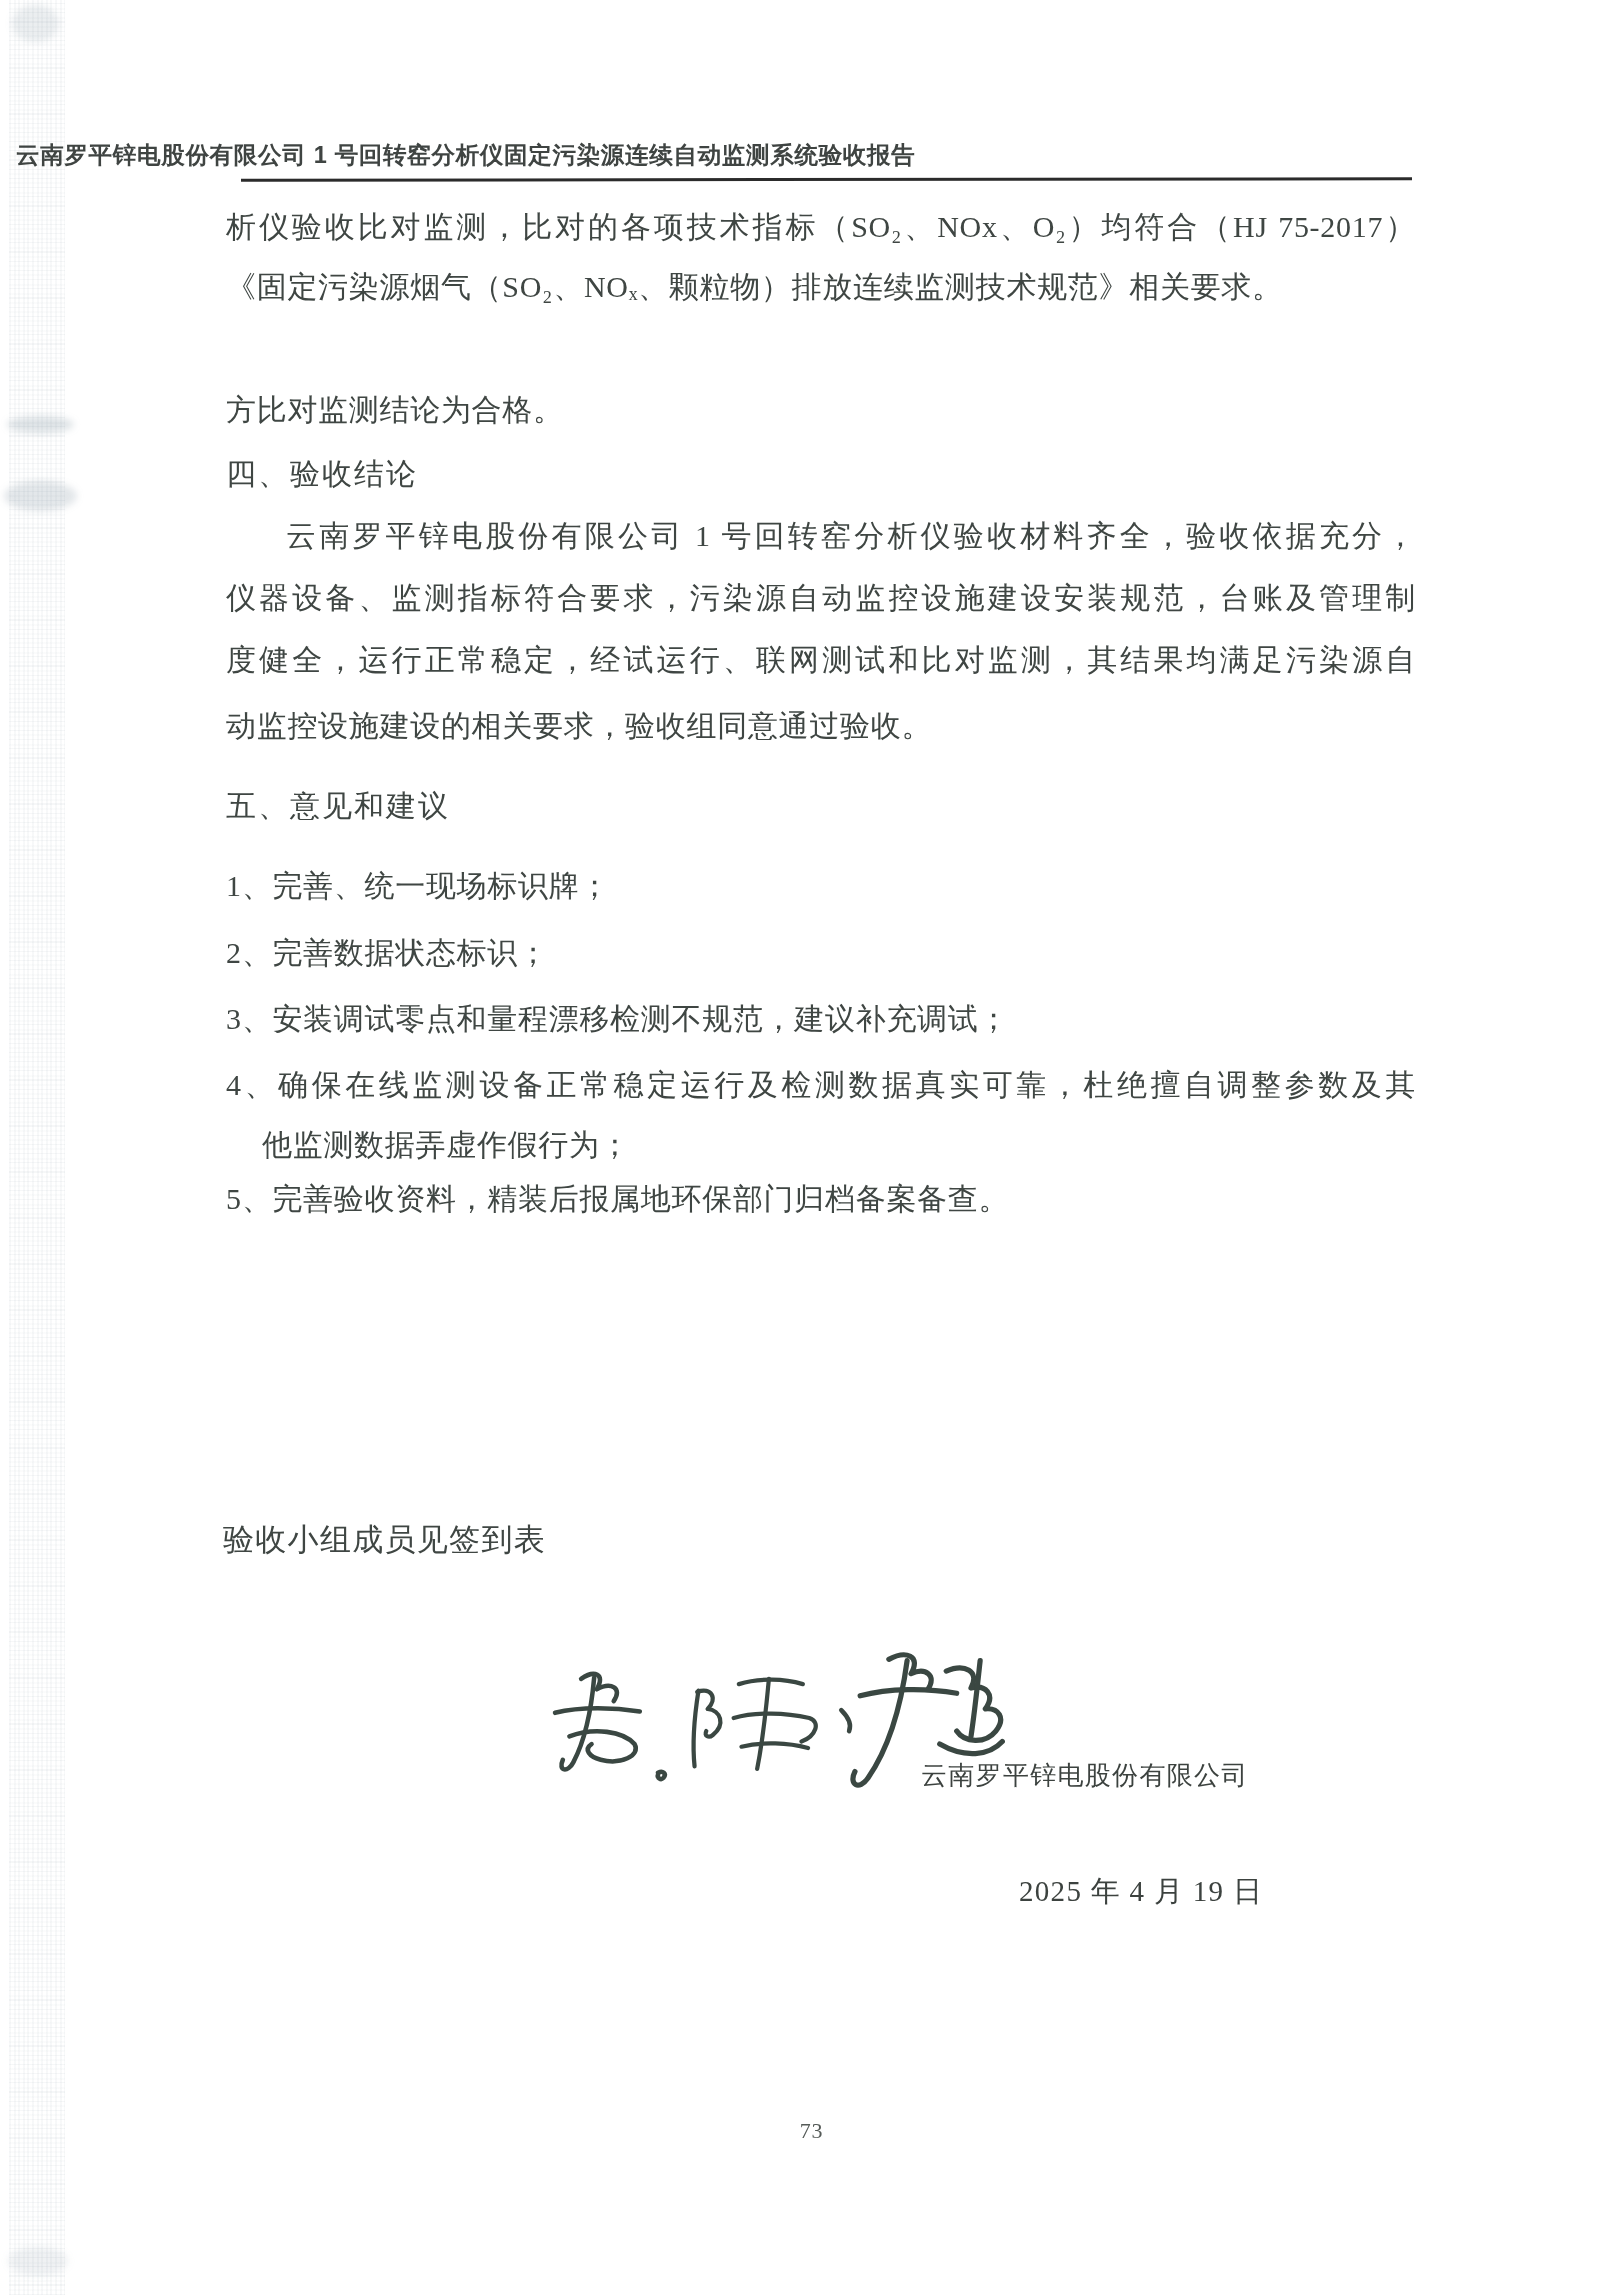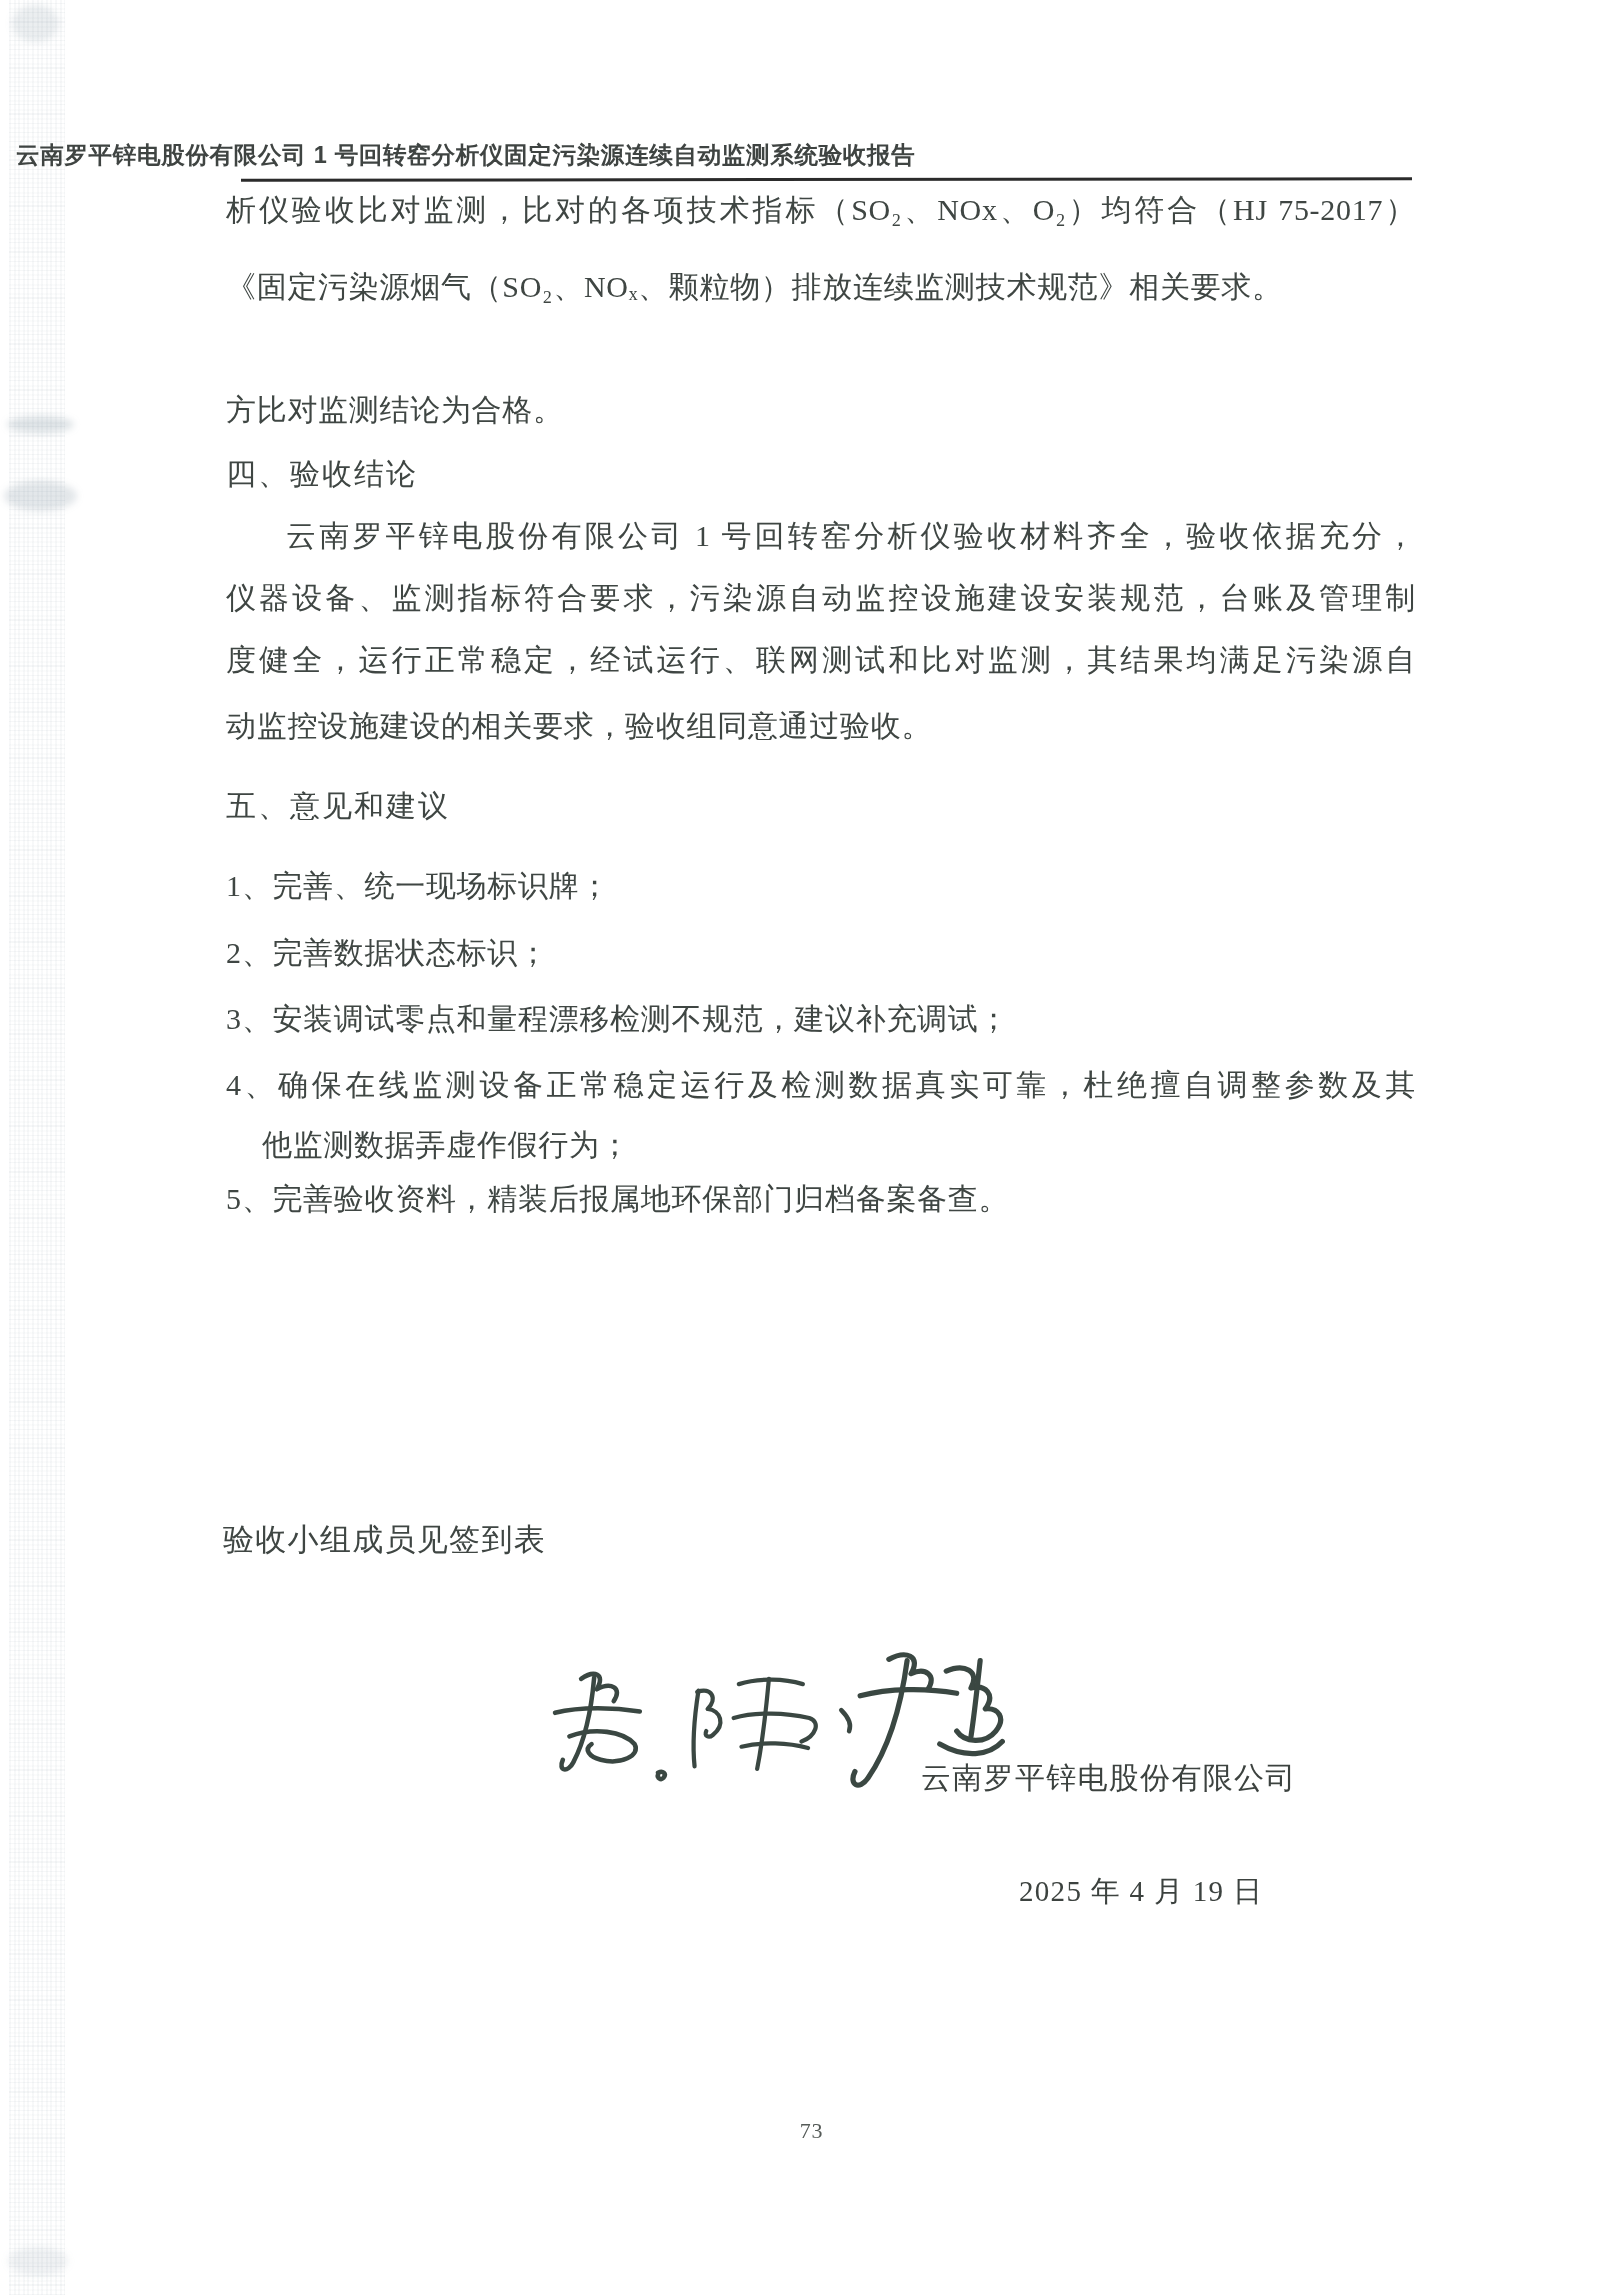--- a/index.html
+++ b/index.html
@@ -45,21 +45,21 @@
   .just{
     white-space:normal;width:1190px;
     text-align:justify;text-align-last:justify;
   }
   .ind{text-indent:60px;}
   .heading{letter-spacing:2px;}
 
   .signoff-note{position:absolute;left:223px;top:1519px;font-size:31px;letter-spacing:1.3px;}
   .signature-svg{position:absolute;left:523px;top:1645px;}
   .sr{position:absolute;width:0.7px;height:0.7px;overflow:hidden;opacity:0;}
-  .company{position:absolute;left:921px;top:1758px;font-size:30px;letter-spacing:1.3px;color:#3c423f;}
+  .company{position:absolute;left:921px;top:1758px;font-size:26px;letter-spacing:1.3px;color:#3c423f;}
   .docdate{position:absolute;left:1019px;top:1844px;font-size:29px;letter-spacing:1.3px;color:#3c423f;margin-top:28px;}
   .pagenum{
     position:absolute;top:2118px;left:0;width:100%;text-align:center;
     font-family:Liberation Serif, serif;
     font-size:22px;color:#555b58;letter-spacing:0.7px;
   }
 </style>
 </head>
 <body>
 
@@ -67,21 +67,21 @@
 
   <div class="edge-noise"></div>
   <div class="smudge sm1"></div>
   <div class="smudge sm2"></div>
   <div class="smudge sm3"></div>
   <div class="smudge sm4"></div>
 
   <div class="header-title">云南罗平锌电股份有限公司 1 号回转窑分析仪固定污染源连续自动监测系统验收报告</div>
   <div class="header-rule"></div>
 
-  <div class="line just" style="top:192px">析仪验收比对监测，比对的各项技术指标（SO₂、NOx、O₂）均符合（HJ 75-2017）</div>
+  <div class="line just" style="top:209px">析仪验收比对监测，比对的各项技术指标（SO₂、NOx、O₂）均符合（HJ 75-2017）</div>
   <div class="line" style="top:269px">《固定污染源烟气（SO₂、NOₓ、颗粒物）排放连续监测技术规范》相关要求。</div>
   <div class="line" style="top:392px">方比对监测结论为合格。</div>
   <div class="line heading" style="top:456px">四、验收结论</div>
   <div class="line just ind" style="top:518px">云南罗平锌电股份有限公司 1 号回转窑分析仪验收材料齐全，验收依据充分，</div>
   <div class="line just" style="top:580px">仪器设备、监测指标符合要求，污染源自动监控设施建设安装规范，台账及管理制</div>
   <div class="line" style="top:708px">动监控设施建设的相关要求，验收组同意通过验收。</div>
   <div class="line just" style="top:642px">度健全，运行正常稳定，经试运行、联网测试和比对监测，其结果均满足污染源自</div>
   <div class="line heading" style="top:788px">五、意见和建议</div>
   <div class="line" style="top:868px">1、完善、统一现场标识牌；</div>
   <div class="line" style="top:935px">2、完善数据状态标识；</div>

